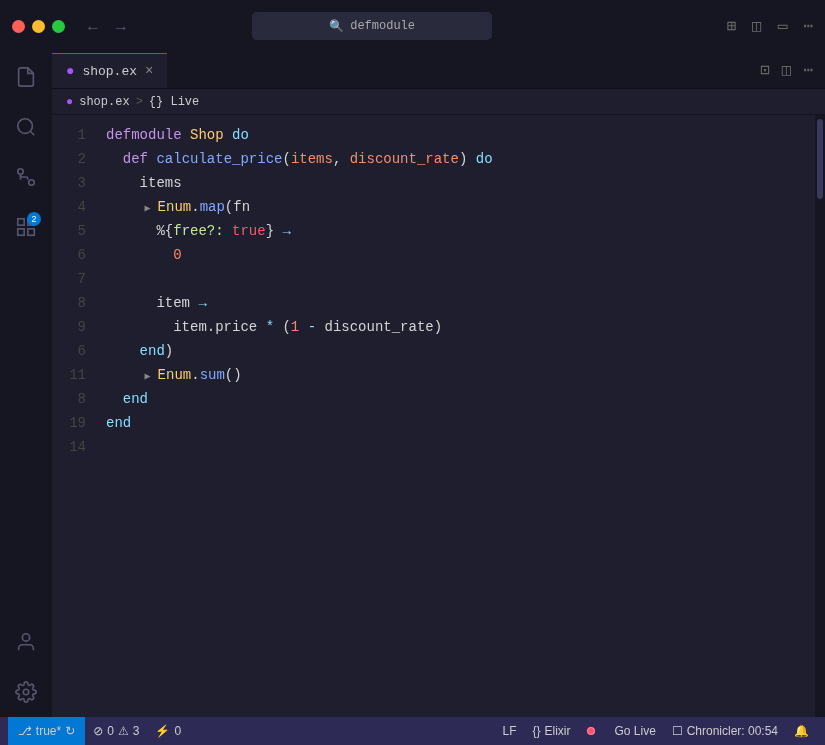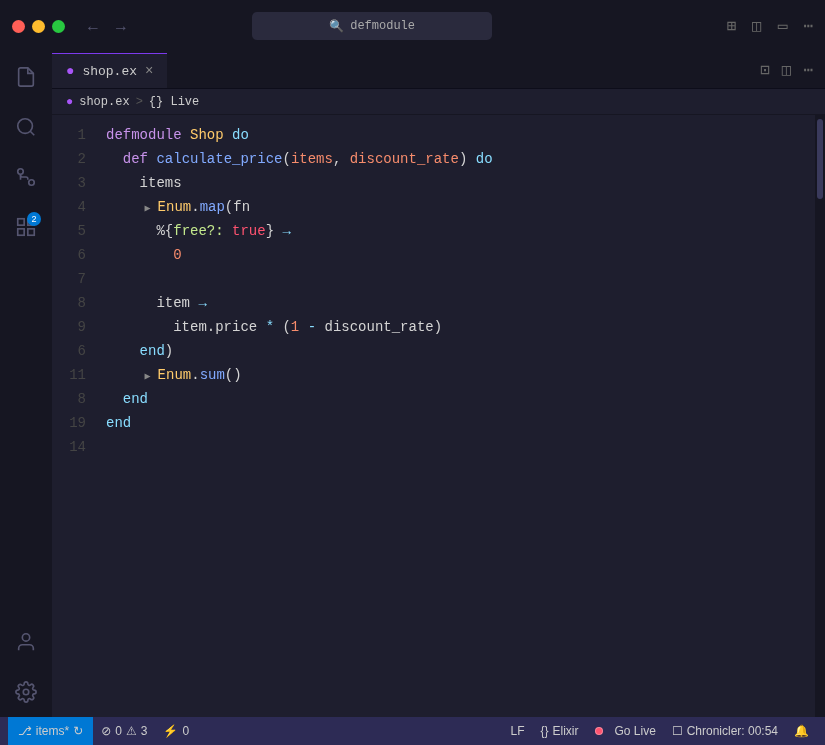--- a/index.html
+++ b/index.html
@@ -283,21 +283,21 @@
       padding: 0 10px;
     }
     .status-right {
       margin-left: auto;
       display: flex;
       align-items: center;
     }
     .go-live {
       display: flex;
       align-items: center;
-      gap: 12px;
+      gap: 20px;
       padding: 0 8px;
       cursor: pointer;
     }
     .go-live-dot {
       width: 8px;
       height: 8px;
       border-radius: 50%;
       background: #ff5370;
       border: 1px solid rgba(255,255,255,0.3);
     }
@@ -418,21 +418,21 @@
       </div>
     </div>
 
   </div>
 </div>
 
 <div class="status-bar">
   <div class="status-left">
     <div class="status-item status-git">
       <span>⎇</span>
-      <span>items*</span>
+      <span>true*</span>
       <span>↻</span>
     </div>
     <div class="status-item">
       <span>⊘</span>
       <span>0</span>
       <span>⚠</span>
       <span>3</span>
     </div>
     <div class="status-item">
       <span>⚡</span>

